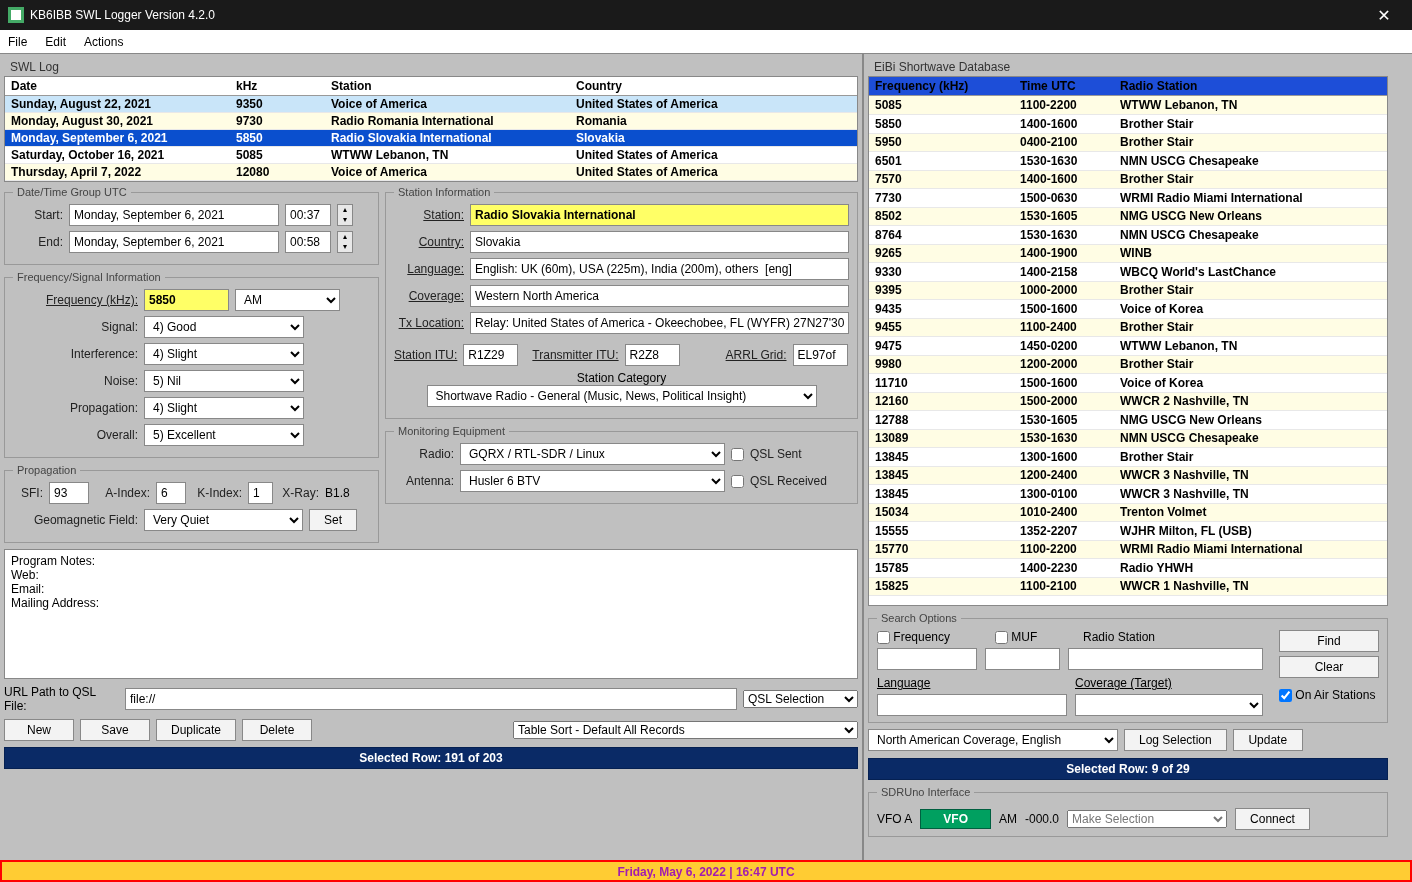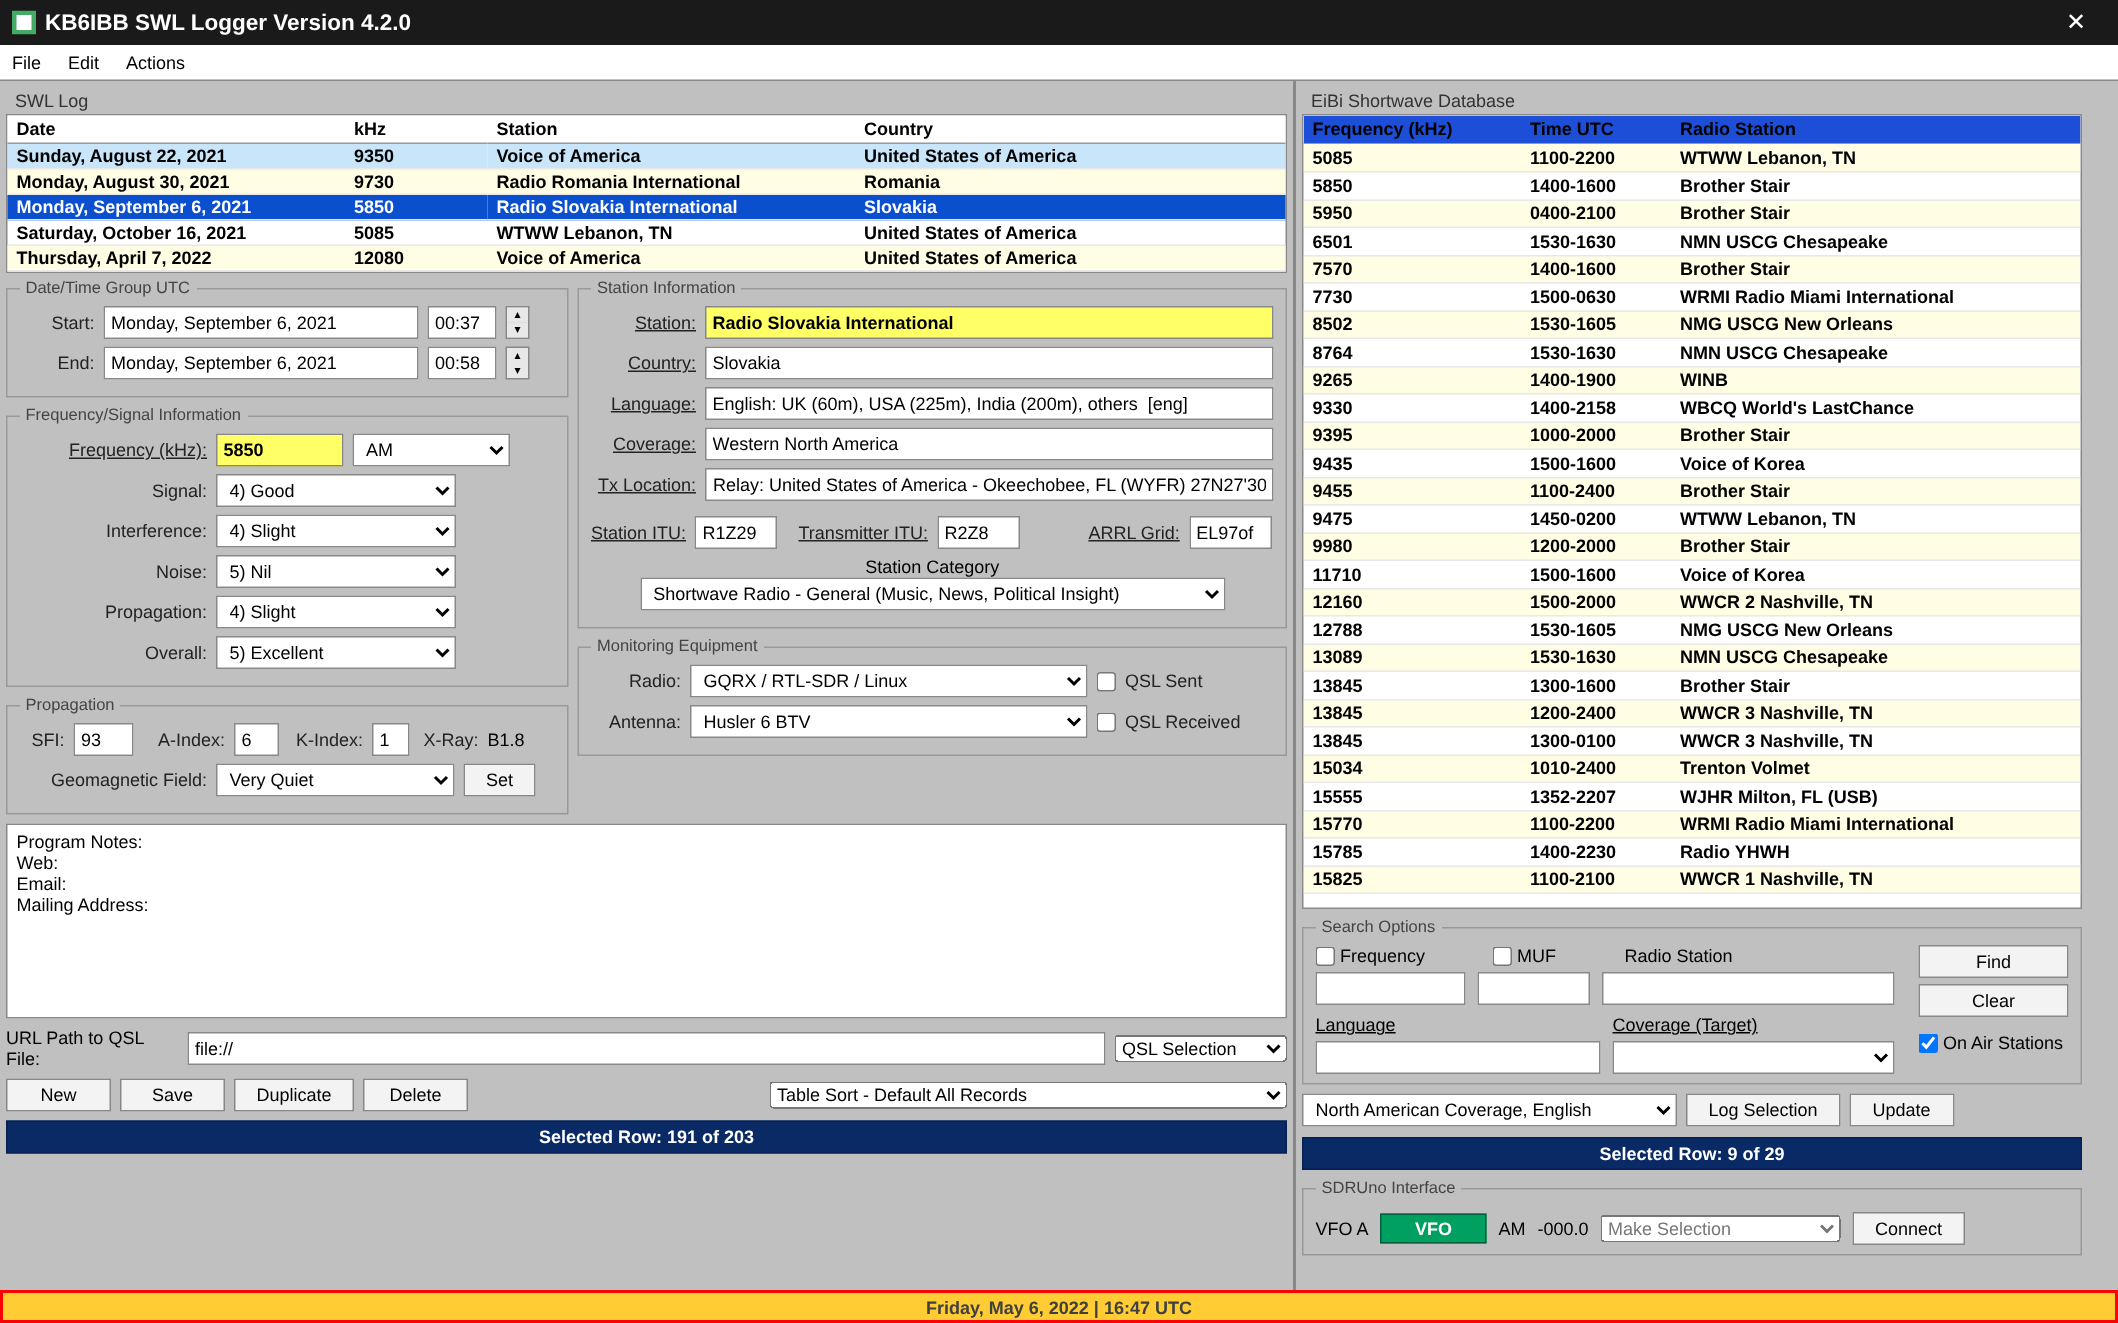--- a/index.html
+++ b/index.html
@@ -1,19 +1,19 @@
 <!DOCTYPE html>
 <html><head>
 <meta charset="utf-8">
 <style>
 * { box-sizing: border-box; margin: 0; padding: 0; font-family: "Segoe UI", Tahoma, sans-serif; font-size: 12px; }
 body { background: #c0c0c0; width: 1412px; height: 882px; overflow: hidden; }
 .titlebar { background: #1a1a1a; color: #fff; height: 30px; display: flex; align-items: center; padding: 0 8px; }
 .titlebar .icon { width: 16px; height: 16px; margin-right: 6px; display: inline-block; }
-.titlebar .title { flex: 1; font-size: 15px; font-weight: bold; }
+.titlebar .title { flex: 1; font-size: 12px; }
 .titlebar .close { width: 40px; text-align: center; font-size: 16px; cursor: pointer; }
 .menubar { background: #fff; height: 24px; display: flex; align-items: center; padding: 0 8px; gap: 18px; border-bottom: 1px solid #888; }
 .menubar span { cursor: pointer; }
 .main { display: flex; height: calc(882px - 30px - 24px - 22px); }
 .left-panel { width: 862px; background: #c0c0c0; display: flex; flex-direction: column; padding: 4px; }
 .right-panel { width: 530px; background: #c0c0c0; display: flex; flex-direction: column; padding: 4px; border-left: 2px solid #888;}
 .panel-title { font-size: 12px; color: #333; padding: 2px 6px; background: #c0c0c0; }
 .grid-wrap { background: #fff; border: 1px solid #888; flex: 0 0 auto; }
 table.grid { width: 100%; border-collapse: collapse; }
 table.grid th { background: #fff; text-align: left; font-weight: bold; padding: 2px 6px; border-bottom: 1px solid #999; }
@@ -29,21 +29,21 @@
 .row label { text-align: right; font-size: 12px; color: #222; }
 .row input[type=text], .row select, .row textarea, .txt { border: 1px solid #888; background: #fff; padding: 2px 4px; height: 22px; }
 .yellow { background: #ffff66 !important; }
 .spinner { display: flex; flex-direction: column; border: 1px solid #888; width: 16px; height: 22px; }
 .spinner .up, .spinner .dn { flex: 1; background: #e8e8e8; font-size: 8px; text-align: center; line-height: 10px; cursor: pointer; }
 button.std { background: #f3f3f3; border: 1px solid #888; padding: 3px 14px; cursor: pointer; min-width: 70px; height: 22px; }
 .notes { border: 1px solid #888; background: #fff; height: 130px; padding: 4px 6px; margin-top: 6px; font-size: 12px; }
 .url-row { display: flex; gap: 6px; align-items: center; margin-top: 6px; }
 .action-row { display: flex; gap: 6px; margin-top: 6px; align-items: center; }
 .status-bar { background: #0a2a66; color: #fff; text-align: center; padding: 3px; font-size: 12px; font-weight: bold; margin-top: 6px; border: 1px solid #052052; }
-.bottom-status { background: #ffcc33; color: #404040; text-align: center; padding: 3px; font-weight: bold; border: 2px solid #f00; height: 22px;}
+.bottom-status { background: #ffcc33; color: #a21caf; text-align: center; padding: 3px; font-weight: bold; border: 2px solid #f00; height: 22px;}
 .eibi-grid-wrap { background: #fff; border: 1px solid #888; height: 530px; overflow: hidden; position: relative;}
 table.eibi { width: 100%; border-collapse: collapse; }
 table.eibi th { background: #1d4ed8; text-align: left; font-weight: bold; padding: 2px 6px; border-bottom: 1px solid #999; position: sticky; top: 0;}
 table.eibi td { padding: 0px 6px; font-weight: bold; border-bottom: 1px solid #e8e8e8; height: 18.5px;}
 .eibi-scroll { overflow-y: auto; height: 508px; }
 .search-opts { margin-top: 6px; }
 .sdr-row { display: flex; gap: 8px; align-items: center; margin-top: 4px;}
 .vfo-btn { background: #00a060; color: #fff; font-weight: bold; padding: 2px 22px; border: 1px solid #006040;}
 .ul { text-decoration: underline; }
 input[type=checkbox]{ width:13px; height:13px; vertical-align: middle;}

